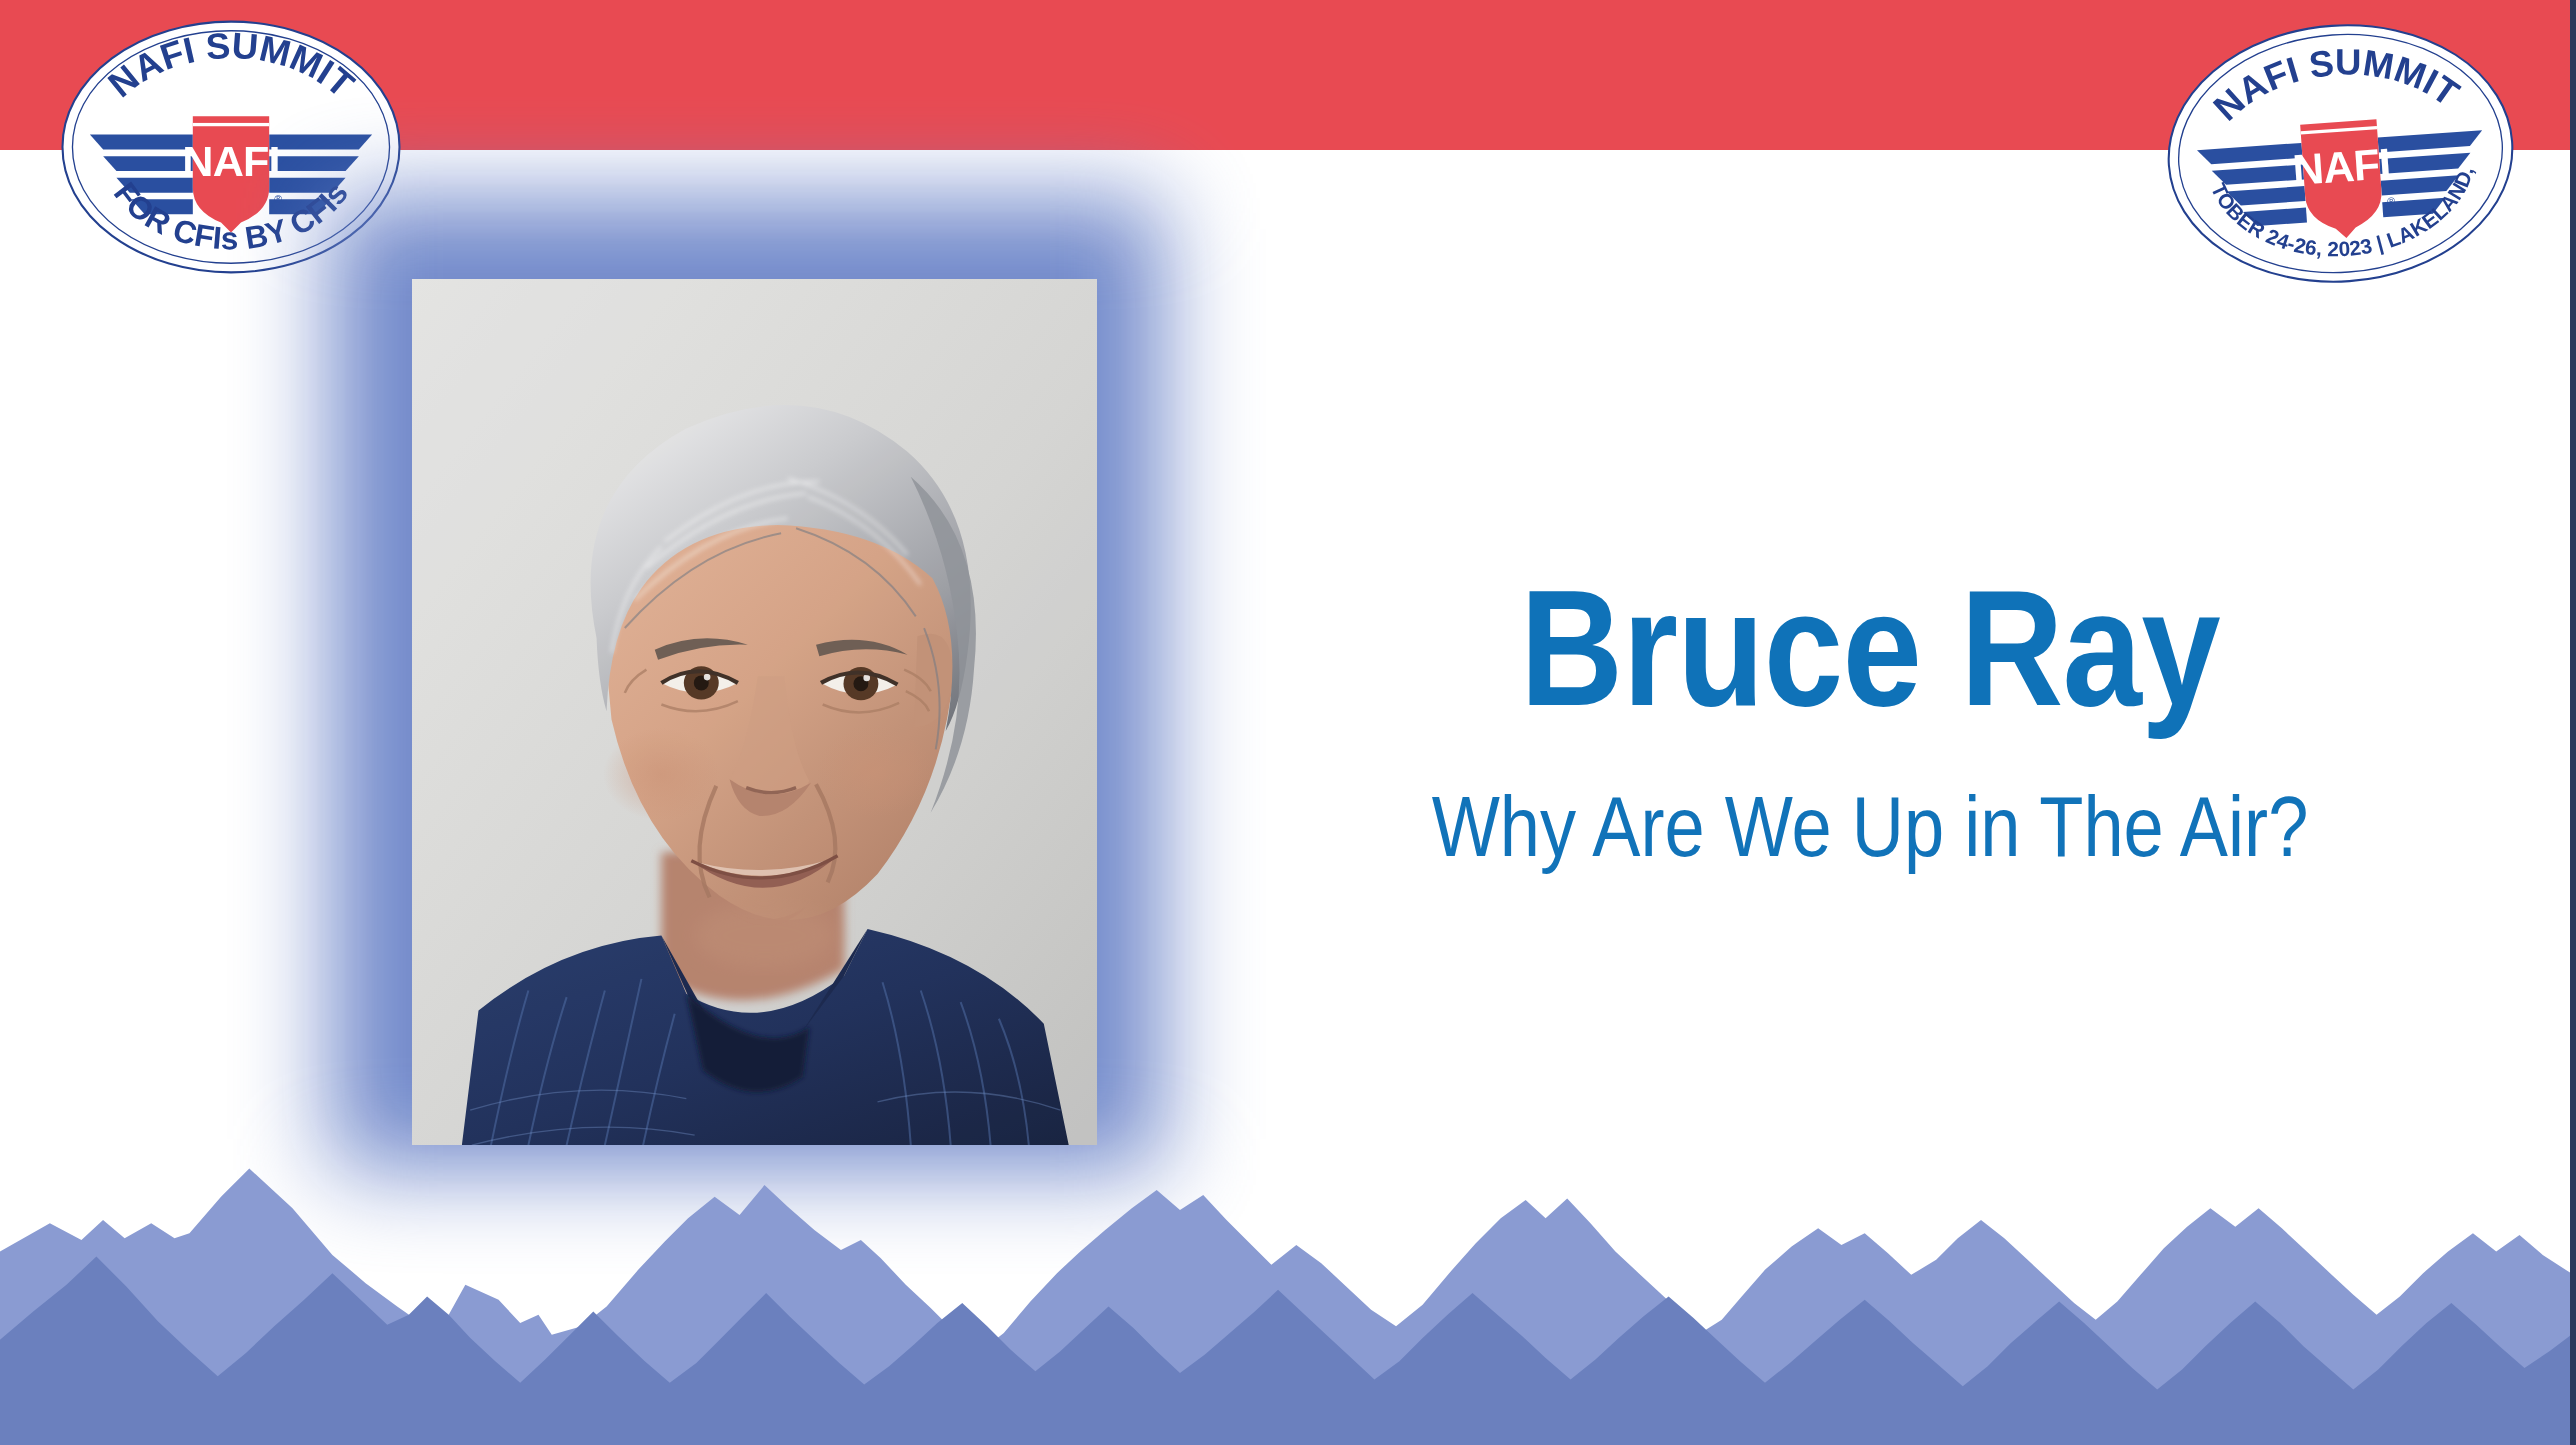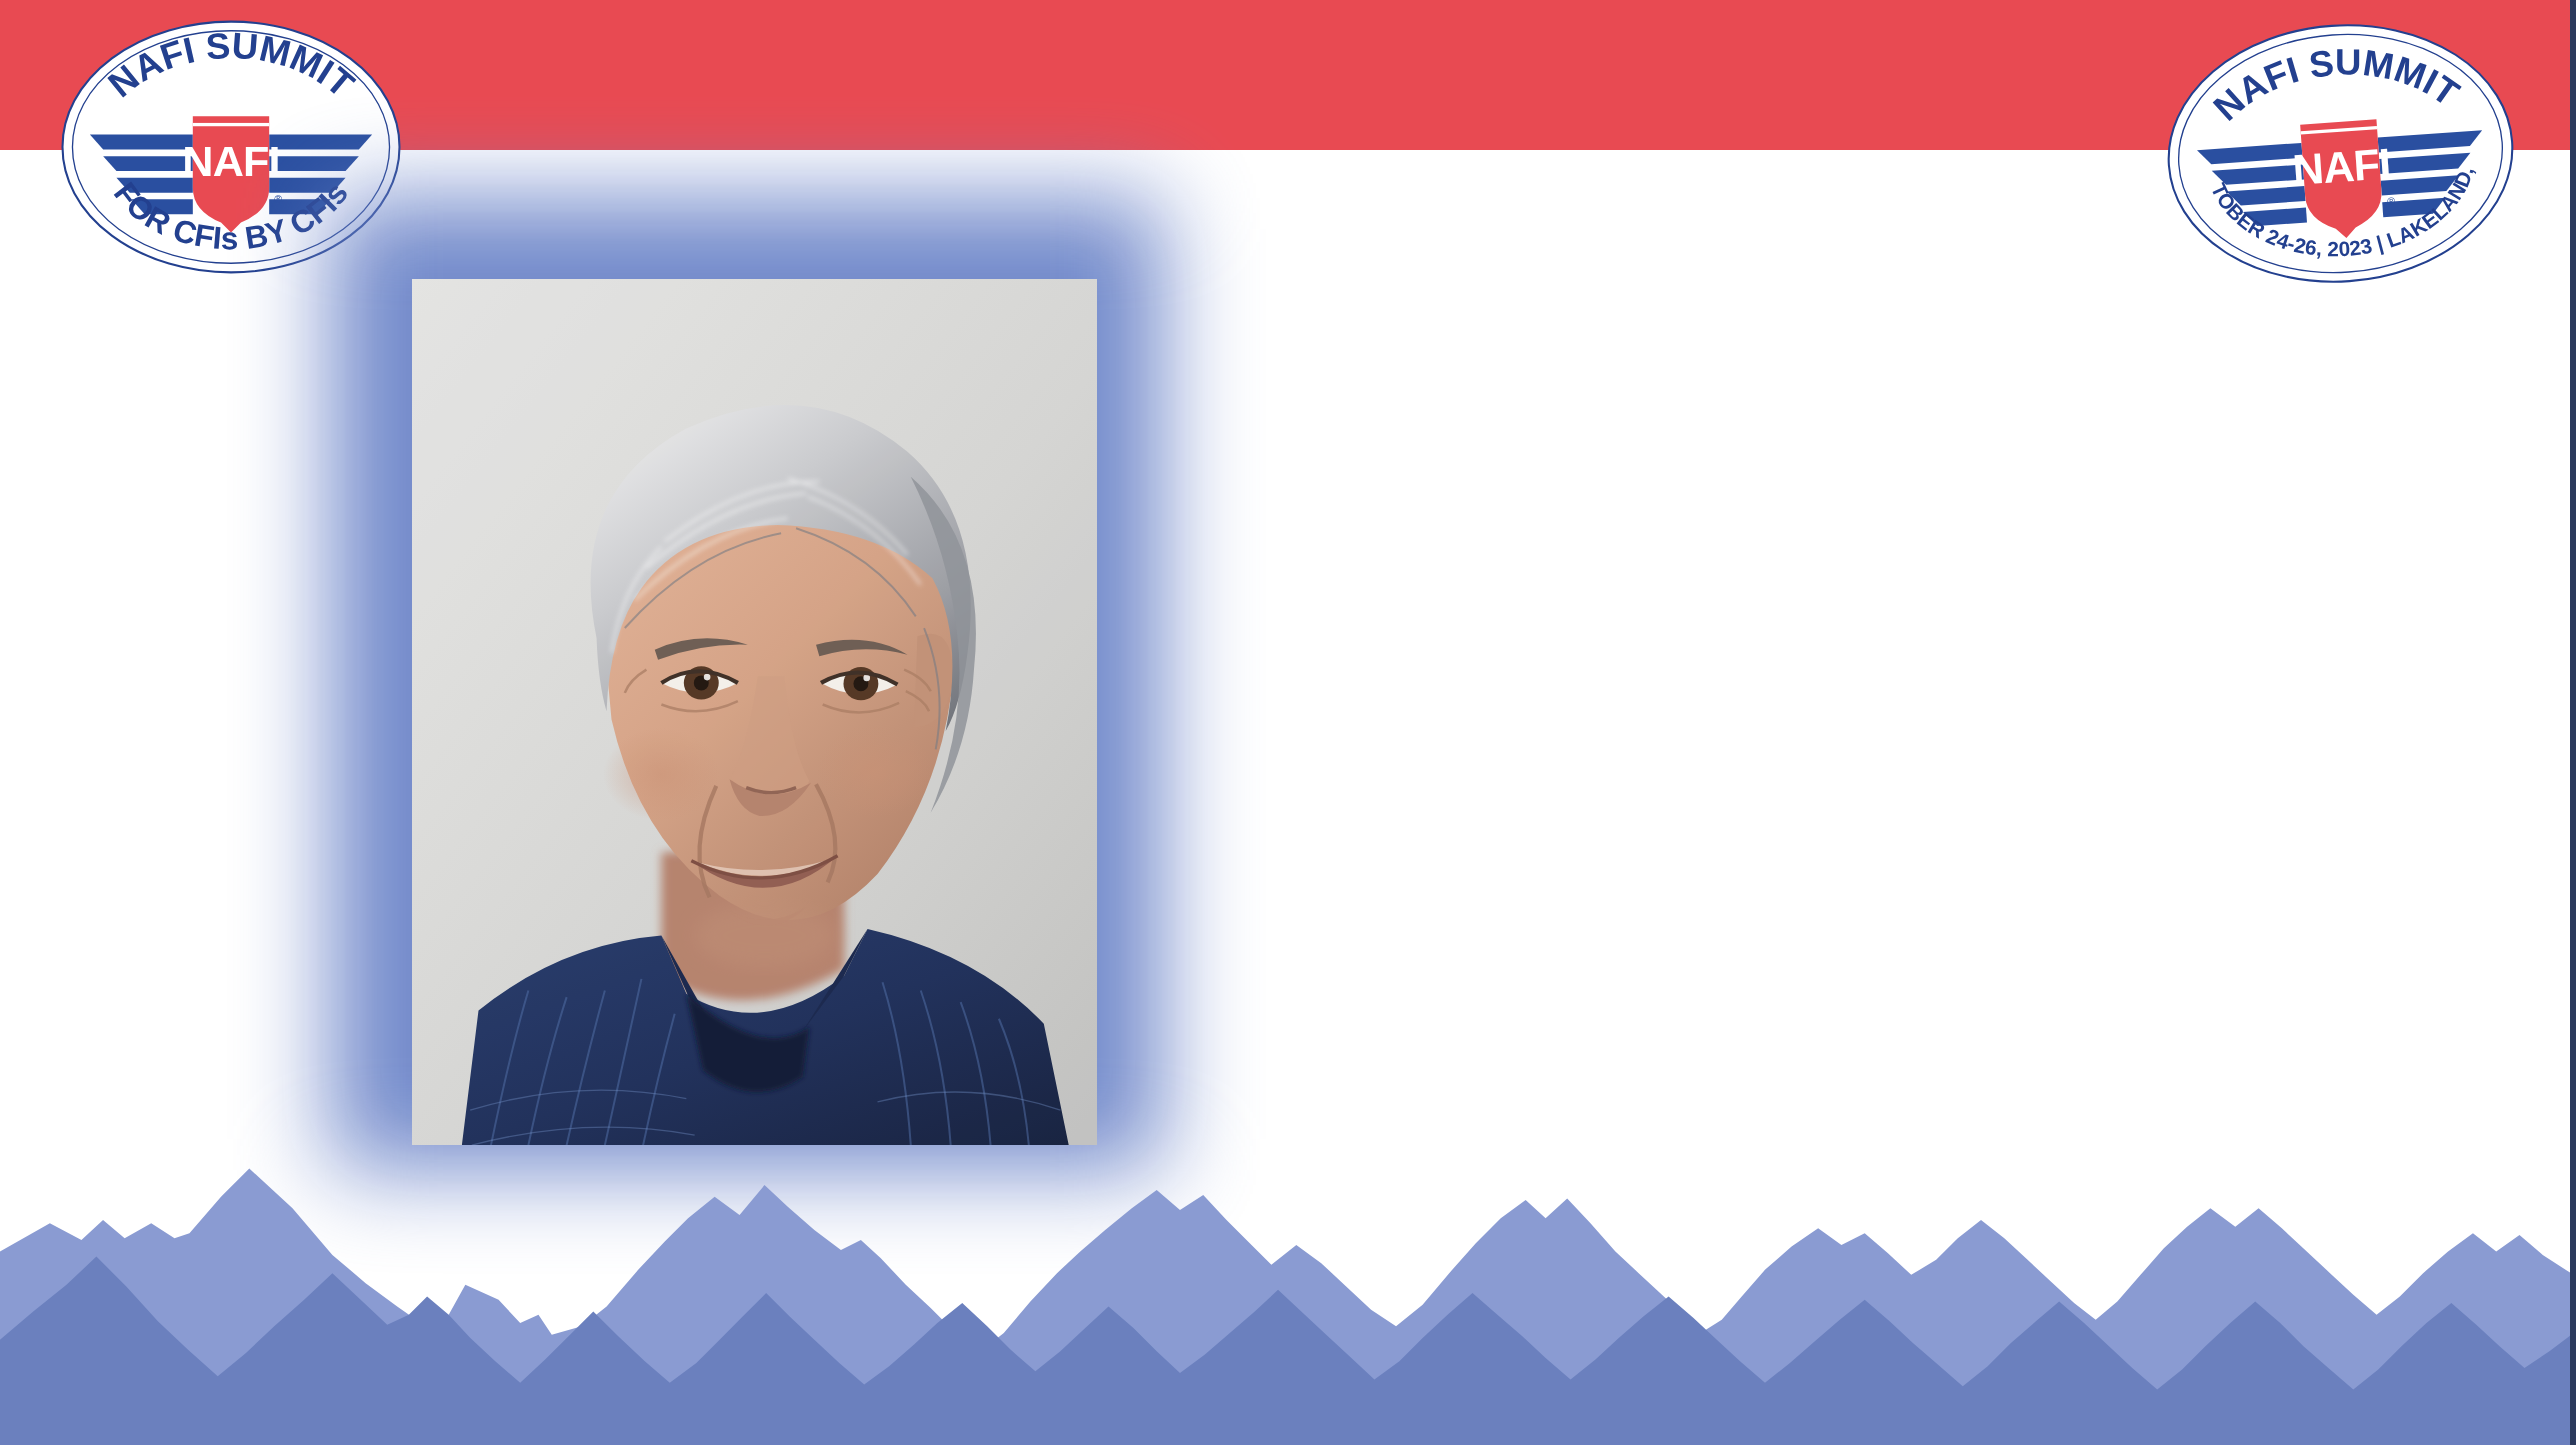--- a/index.html
+++ b/index.html
@@ -379,15 +379,19 @@
              L 1890,340 L 1920,316 L 1948,290 L 1978,264 L 2008,240 L 2038,266
              L 2066,292 L 2094,318 L 2124,344 L 2154,320 L 2184,294 L 2214,268
              L 2244,244 L 2274,270 L 2302,296 L 2332,322 L 2362,348 L 2392,324
              L 2420,296 L 2450,270 L 2478,246 L 2508,272 L 2538,300 L 2566,326
              L 2596,352 L 2626,328 L 2654,300 L 2684,272 L 2714,246 L 2744,272
              L 2772,300 L 2802,326 L 2832,352 L 2862,328 L 2890,300 L 2920,272
              L 2950,248 L 2980,274 L 3008,300 L 3038,326 L 3068,306 L 3100,282
              L 3100,420 L 0,420 Z"></path>
   </svg>
 
+  <div id="title-block">
+    <div id="speaker-name">Bruce Ray</div>
+    <div id="talk-title">Why Are We Up in The Air?</div>
+  </div>
 
 </div>
 
 
 </body></html>

